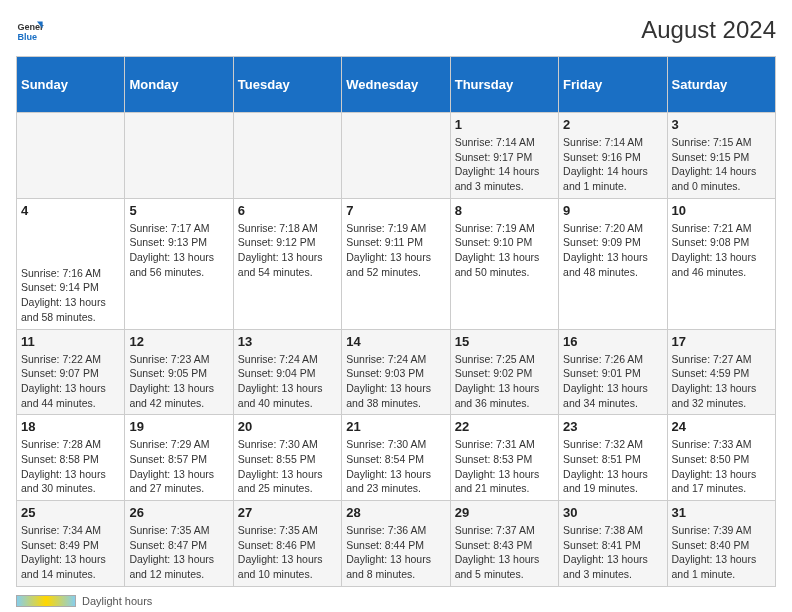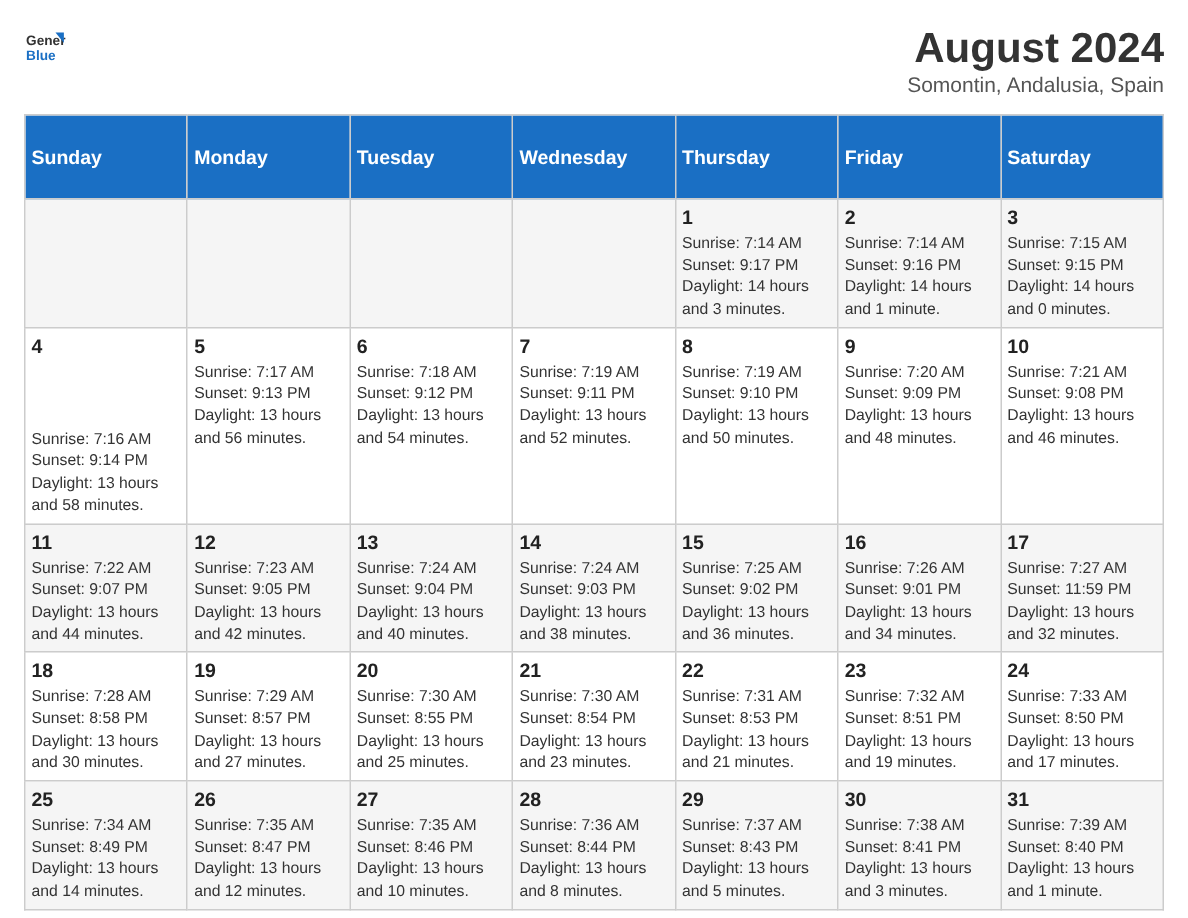--- a/index.html
+++ b/index.html
@@ -22,22 +22,22 @@
       gap: 4px;
     }
     .logo-icon {
       width: 28px;
       height: 28px;
     }
     .title-area {
       text-align: right;
     }
     .cal-title {
-      font-size: 28px;
-      font-weight: bold;
+      font-size: 24px;
+      font-weight: normal;
       color: #333;
     }
     .cal-subtitle {
       font-size: 14px;
       color: #555;
     }
     table {
       width: 100%;
       border-collapse: collapse;
       font-size: 11px;
@@ -99,21 +99,20 @@
 <div class="header-area">
   <div class="logo">
     <svg class="logo-icon" viewBox="0 0 40 40">
       <text x="2" y="20" font-size="13" font-weight="bold" fill="#333">General</text>
       <text x="2" y="34" font-size="13" font-weight="bold" fill="#1a6fc4">Blue</text>
       <polygon points="30,8 38,8 38,18" fill="#1a6fc4"></polygon>
     </svg>
   </div>
   <div class="title-area">
     <div class="cal-title">August 2024</div>
-    <div class="cal-subtitle">Somontin, Andalusia, Spain</div>
   </div>
 </div>
 
 <table>
   <thead>
     <tr id="thead-row">
     <th>Sunday</th>
         <th>Monday</th>
         <th>Tuesday</th>
         <th>Wednesday</th>
@@ -240,21 +239,21 @@
         <td>
           <span class="day-num">16</span>
           <div class="day-info" style="white-space: pre-line;">Sunrise: 7:26 AM
 Sunset: 9:01 PM
 Daylight: 13 hours
 and 34 minutes.</div>
         </td>
         <td>
           <span class="day-num">17</span>
           <div class="day-info" style="white-space: pre-line;">Sunrise: 7:27 AM
-Sunset: 11:59 PM
+Sunset: 4:59 PM
 Daylight: 13 hours
 and 32 minutes.</div>
         </td>
       </tr>
       <tr>
         <td>
           <span class="day-num">18</span>
           <div class="day-info" style="white-space: pre-line;">Sunrise: 7:28 AM
 Sunset: 8:58 PM
 Daylight: 13 hours

